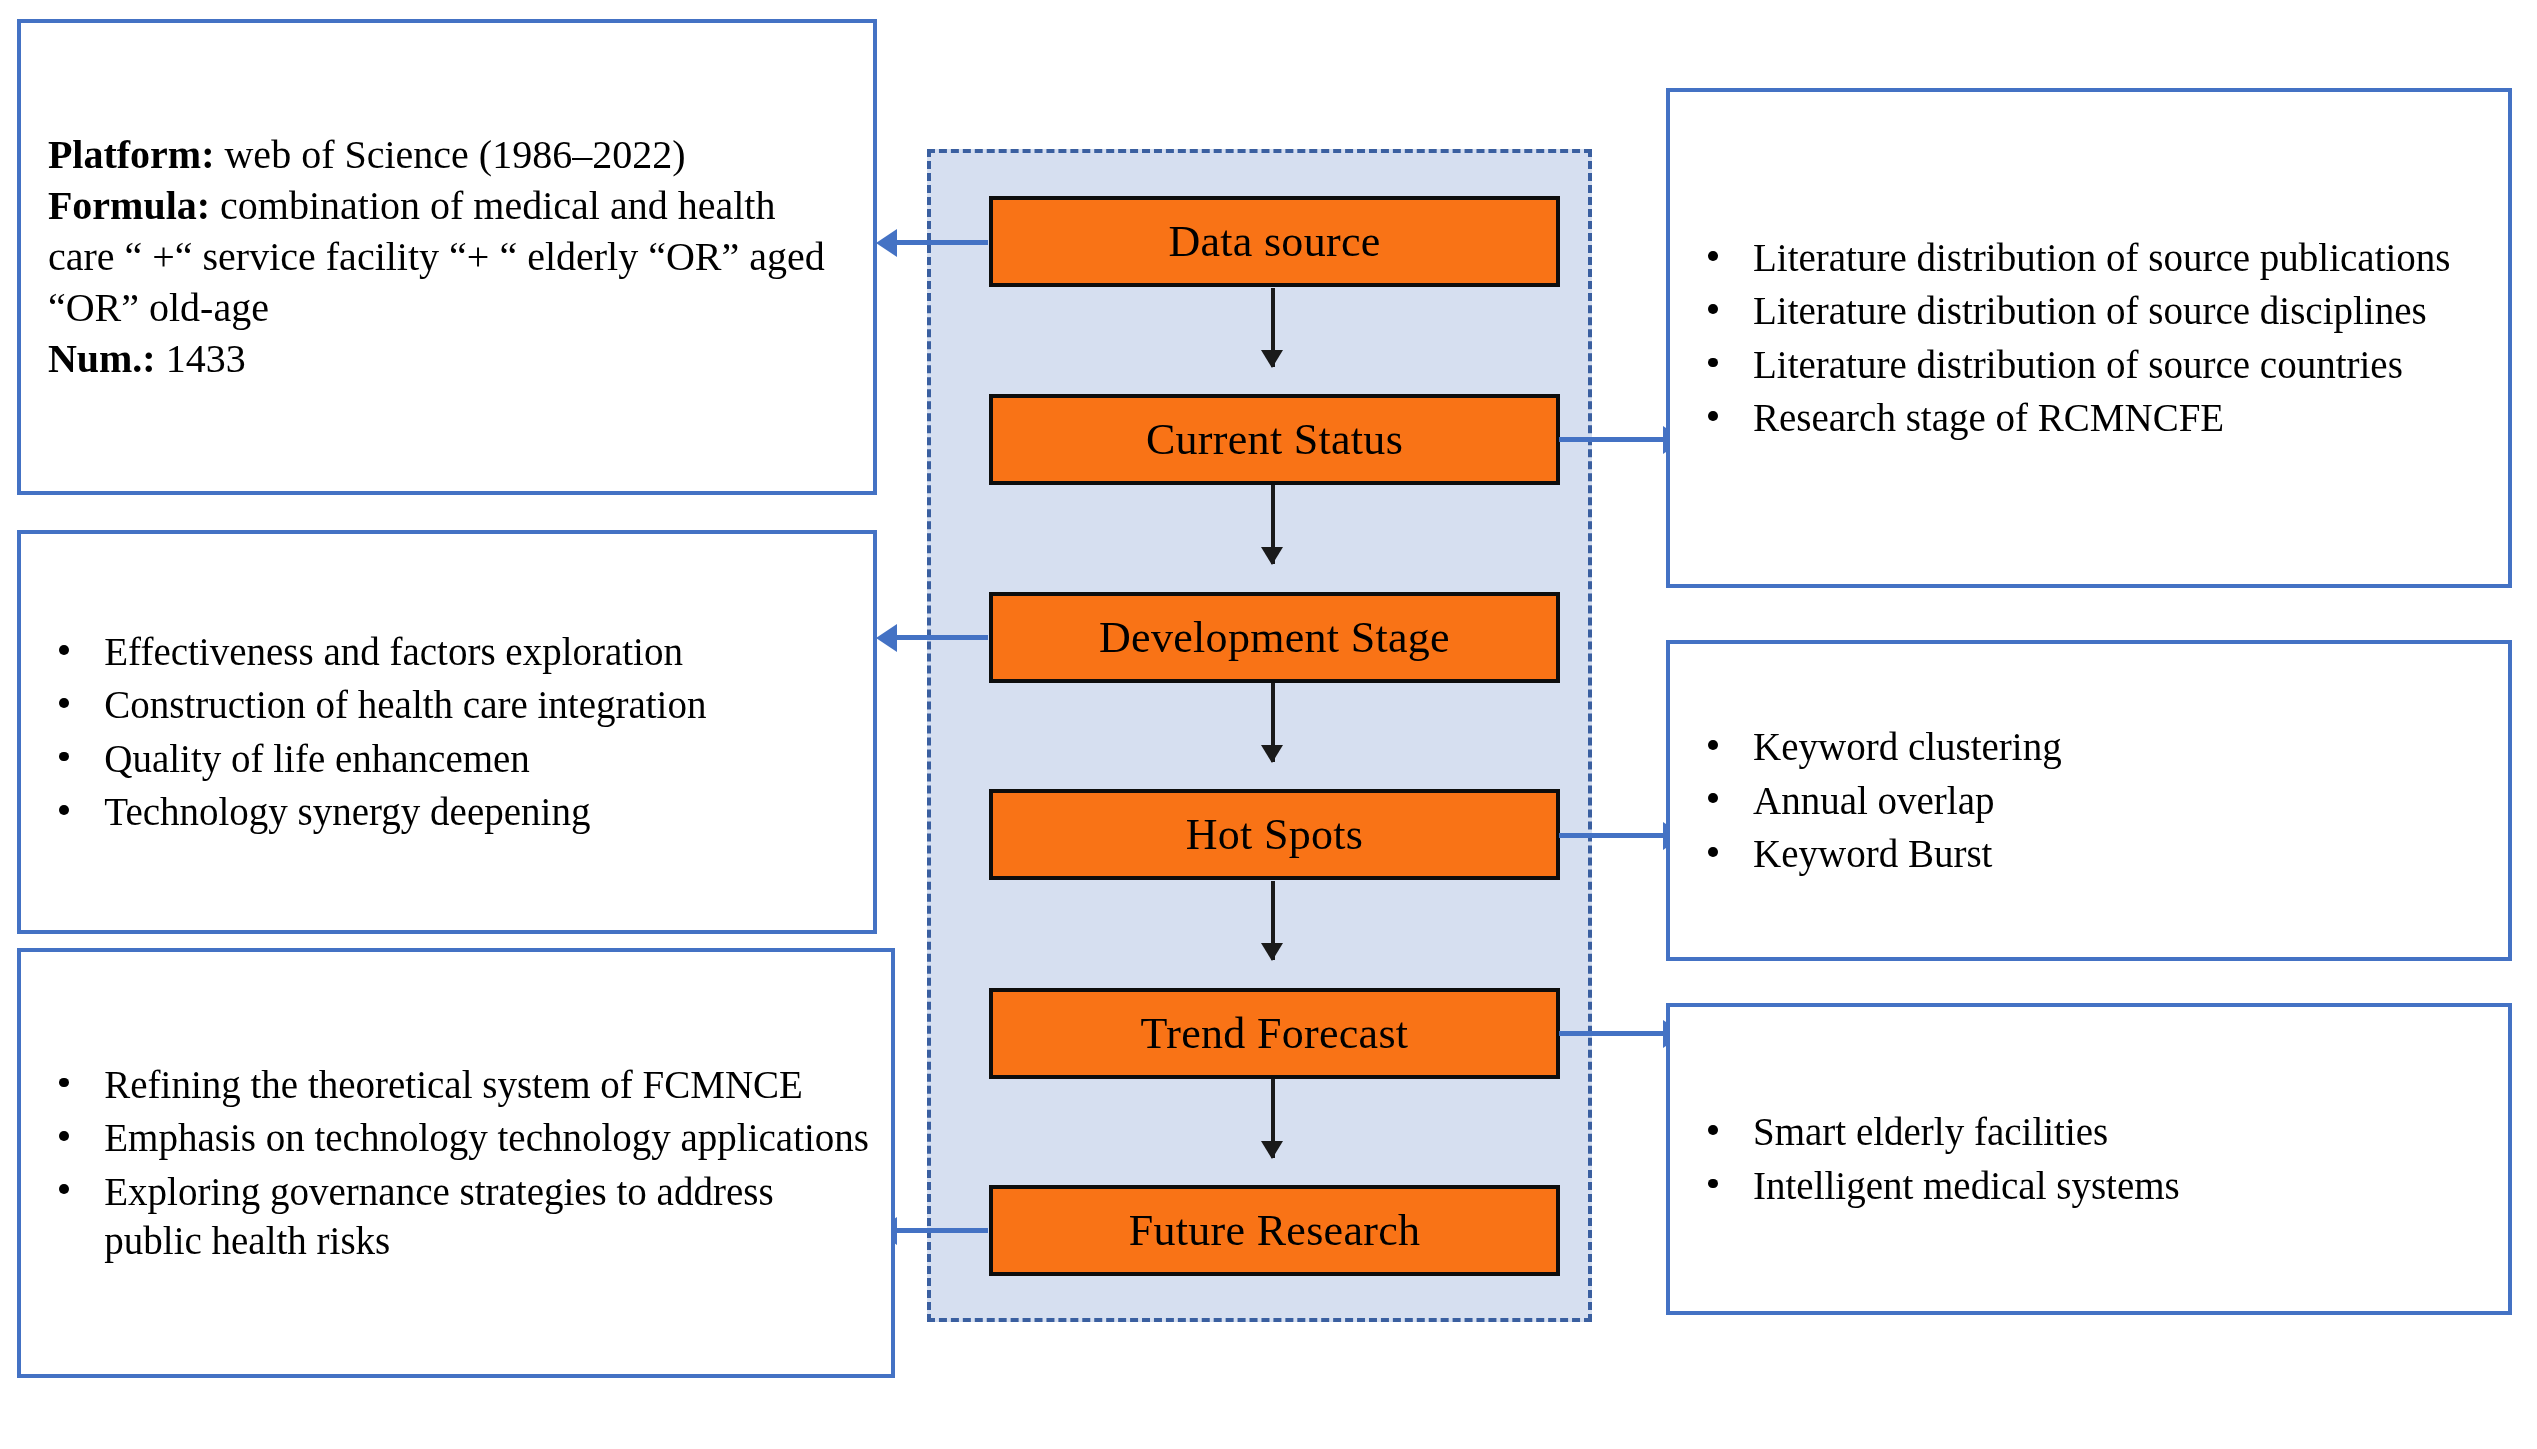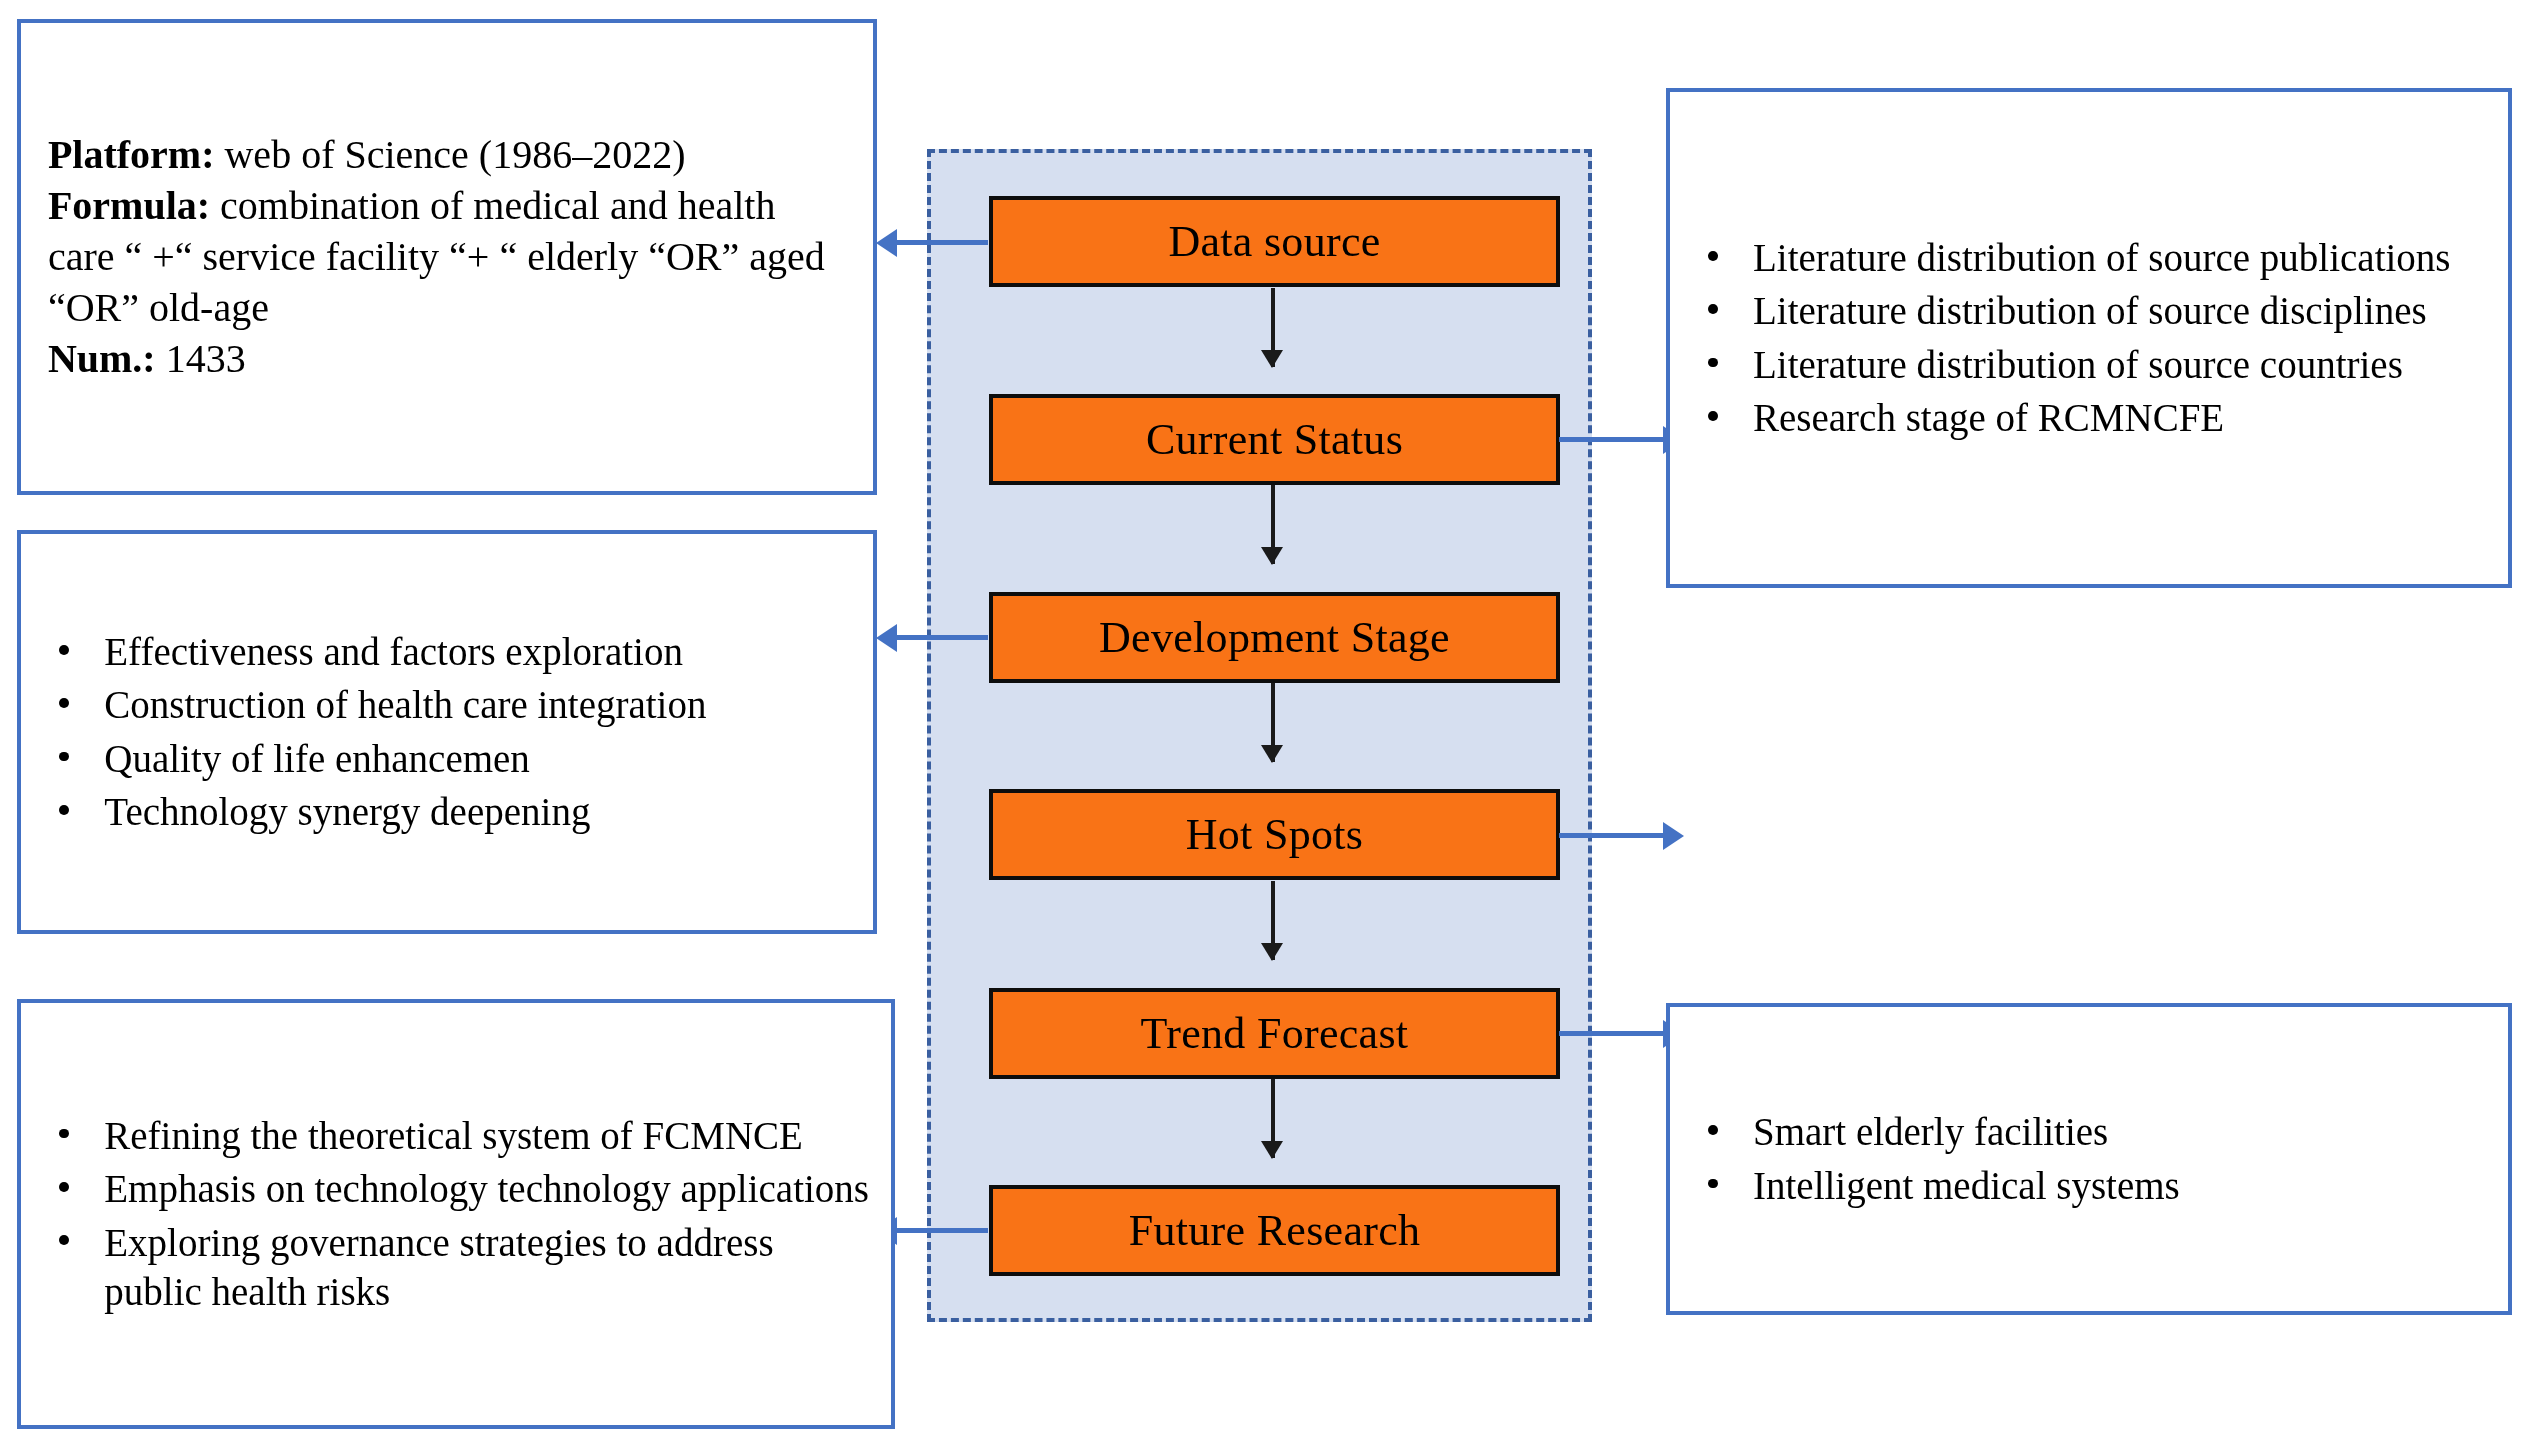--- a/index.html
+++ b/index.html
@@ -188,41 +188,50 @@
     <div class="panel-inner">
       <ul class="bullets">
         <li><span class="dot"></span><span>Effectiveness and factors exploration</span></li>
         <li><span class="dot"></span><span>Construction of health care integration</span></li>
         <li><span class="dot"></span><span>Quality of life enhancemen</span></li>
         <li><span class="dot"></span><span>Technology synergy deepening</span></li>
       </ul>
     </div>
   </div>
 
-  <div class="panel" style="left:17.3px;top:999px;width:878px;height:430px;">
+  <div class="panel" style="left:17.3px;top:948px;width:878px;height:430px;">
     <div class="panel-inner">
       <ul class="bullets">
         <li><span class="dot"></span><span>Refining the theoretical system of FCMNCE</span></li>
         <li><span class="dot"></span><span>Emphasis on technology technology applications</span></li>
         <li><span class="dot"></span><span>Exploring governance strategies to address public health risks</span></li>
       </ul>
     </div>
   </div>
 
   <div class="panel" style="left:1666px;top:88px;width:846px;height:500px;">
     <div class="panel-inner">
       <ul class="bullets">
         <li><span class="dot"></span><span>Literature distribution of source publications</span></li>
         <li><span class="dot"></span><span>Literature distribution of source disciplines</span></li>
         <li><span class="dot"></span><span>Literature distribution of source countries</span></li>
         <li><span class="dot"></span><span>Research stage of RCMNCFE</span></li>
       </ul>
     </div>
   </div>
 
+  <div class="panel" style="left:1666px;top:640px;width:846px;height:321px;">
+    <div class="panel-inner">
+      <ul class="bullets">
+        <li><span class="dot"></span><span>Keyword clustering</span></li>
+        <li><span class="dot"></span><span>Annual overlap</span></li>
+        <li><span class="dot"></span><span>Keyword Burst</span></li>
+      </ul>
+    </div>
+  </div>
 
   <div class="panel" style="left:1666px;top:1003px;width:846px;height:312px;">
     <div class="panel-inner">
       <ul class="bullets">
         <li><span class="dot"></span><span>Smart elderly facilities</span></li>
         <li><span class="dot"></span><span>Intelligent medical systems</span></li>
       </ul>
     </div>
   </div>
 

